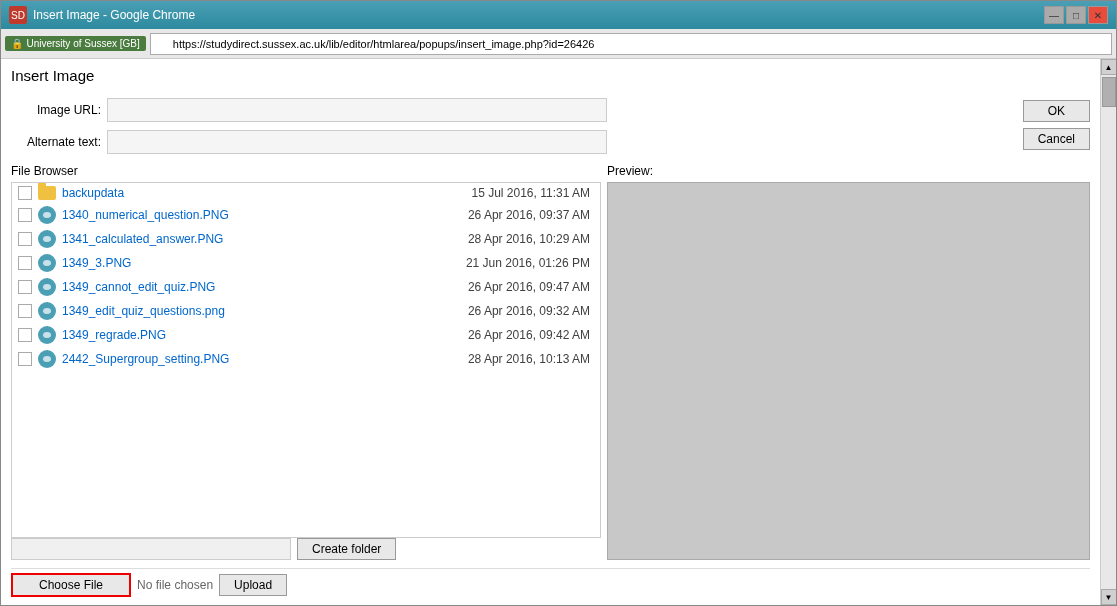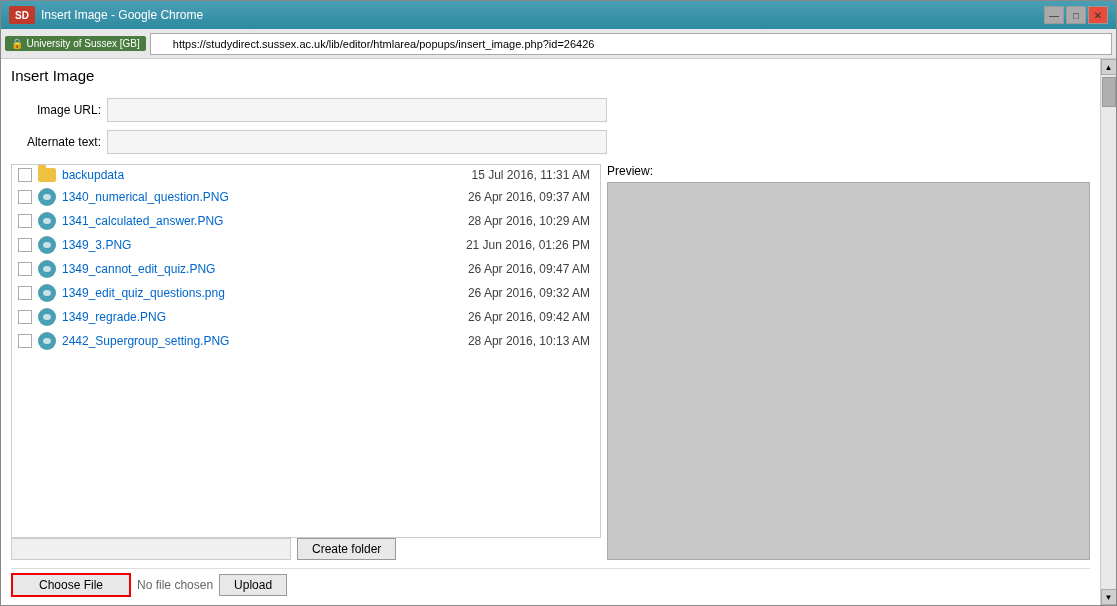--- a/index.html
+++ b/index.html
@@ -25,30 +25,30 @@
       justify-content: space-between;
       height: 28px;
       flex-shrink: 0;
     }
     .title-bar-left {
       display: flex;
       align-items: center;
       gap: 6px;
     }
     .title-bar-icon {
-      width: 26px;
+      width: 18px;
       height: 18px;
       background: #c0392b;
       border-radius: 2px;
       display: flex;
       align-items: center;
       justify-content: center;
       color: white;
       font-size: 10px;
-      font-weight: bold;
+      font-weight: normal;
     }
     .title-bar-title {
       font-size: 12px;
     }
     .title-bar-controls {
       display: flex;
       gap: 2px;
     }
     .title-btn {
       width: 20px;
@@ -407,25 +407,30 @@
           <div class="form-fields">
             <div class="form-row">
               <span class="form-label">Image URL:</span>
               <input class="form-input" type="text" style="">
             </div>
             <div class="form-row">
               <span class="form-label">Alternate text:</span>
               <input class="form-input" type="text" style="">
             </div>
           </div>
+          <div class="form-buttons">
+            <button class="btn">OK</button>
+            <button class="btn">Cancel</button>
+          </div>
         </div>
 
         <div class="lower-section">
 
           <div class="file-browser-panel">
+            <div class="file-browser-title">File Browser</div>
             <div class="file-list-container">
               <div class="file-list">
 
                 <div class="file-item">
                   <div class="file-checkbox"></div>
                   <div class="file-icon-folder"></div>
                   <span class="file-link">backupdata</span>
                   <span class="file-date">15 Jul 2016, 11:31 AM</span>
                 </div>
 

